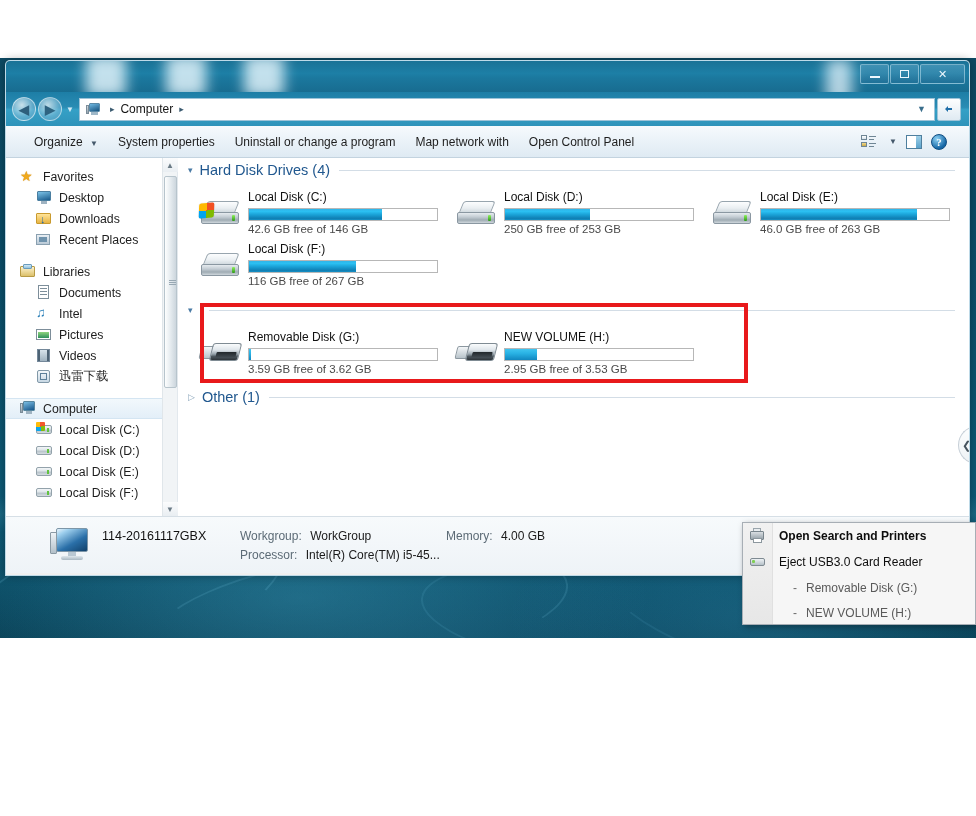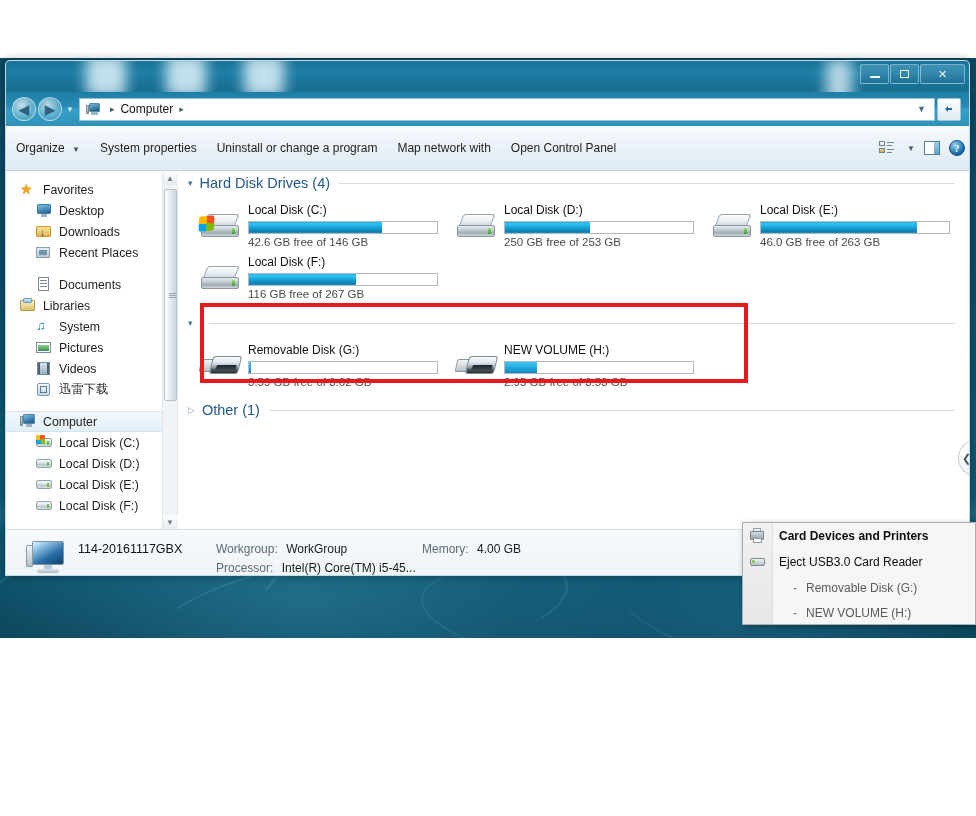--- a/index.html
+++ b/index.html
@@ -111,21 +111,21 @@
     display: flex; align-items: center; padding: 0 5px;
   }
   .searchbox input {
     border: 0; outline: 0; flex: 1; font-size: 12px; color: #6a6a6a;
     font-family: "Liberation Serif", serif; font-style: italic; background: transparent;
   }
   .search-ico { color: #2a6e96; font-size: 13px; }
 
   
   .toolbar {
-    height: 45px; display: flex; align-items: center; padding: 0 0;
+    height: 32px; display: flex; align-items: center; padding: 0 18px;
     background: linear-gradient(180deg, #f6fafd 0%, #eaf2f8 50%, #dfeaf3 100%);
     border-bottom: 1px solid #c3d3df; font-size: 12px; color: #1e1e1e;
   }
   .tb-item { padding: 0 10px; white-space: nowrap; }
   .tb-caret { font-size: 8px; color: #44586a; margin-left: 4px; }
   .tb-right { margin-left: auto; display: flex; align-items: center; gap: 9px; padding-right: 4px; }
   .ico-views { width: 15px; height: 14px; position: relative; }
   .ico-views .q { position: absolute; width: 6px; height: 5px; border: 1px solid #6f8695; }
   .ico-views .q1 { left:0; top:0; background: linear-gradient(180deg,#fff,#d7e3ec); }
   .ico-views .q2 { left:0; top:7px; background: linear-gradient(180deg,#f3d98a,#c9a94a); }
@@ -282,21 +282,21 @@
     position: absolute; right: -11px; top: 268px; width: 22px; height: 38px;
     border: 1px solid #c5ced6; border-right: 0; border-radius: 19px 0 0 19px;
     background: linear-gradient(180deg,#fdfefe,#eef2f5);
     display: flex; align-items: center; justify-content: flex-start;
     color: #47545e; font-size: 11px; padding-left: 3px;
   }
 
   
   .statusbar {
     height: 57px; background: linear-gradient(180deg,#f7fafc 0%, #eef3f7 100%);
-    border-top: 1px solid #d6dfe6; display: flex; align-items: center; padding: 0 2px;
+    border-top: 1px solid #d6dfe6; display: flex; align-items: center; padding: 0 26px;
   }
   .sb-ico { width: 44px; height: 38px; position: relative; flex: none; margin: 0 8px 0 18px; }
   .sb-ico .scr {
     position: absolute; left: 6px; top: 2px; width: 32px; height: 24px; border-radius: 2px;
     background: linear-gradient(150deg,#e9f3fa 0%, #9fd0ee 18%, #2a6fa8 60%, #11416b 100%);
     border: 1px solid #7d96a8;
   }
   .sb-ico .neck { position: absolute; left: 18px; top: 26px; width: 8px; height: 4px; background:#b9c8d3; }
   .sb-ico .foot { position: absolute; left: 11px; top: 30px; width: 22px; height: 4px;
     background: linear-gradient(180deg,#dde6ec,#a9b8c3); border-radius: 2px; }
@@ -441,39 +441,39 @@
         <div class="nav-item child">
           <span class="nav-ico i-rp">
               <i class="a"></i>
               <i class="b"></i>
             </span>
           <span class="nav-lbl">Recent Places</span>
         </div>
 
         <div class="nav-gap"></div>
 
+        <div class="nav-item">
+          <span class="nav-ico i-lib">
+              <i class="l1"></i>
+              <i class="l2"></i>
+            </span>
+          <span class="nav-lbl">Libraries</span>
+        </div>
         <div class="nav-item child">
           <span class="nav-ico i-doc">
             <i class="p"></i>
               <i class="ln" style="top:3px"></i>
               <i class="ln" style="top:6px"></i>
               <i class="ln" style="top:9px"></i>
           </span>
           <span class="nav-lbl">Documents</span>
         </div>
-        <div class="nav-item">
-          <span class="nav-ico i-lib">
-              <i class="l1"></i>
-              <i class="l2"></i>
-            </span>
-          <span class="nav-lbl">Libraries</span>
-        </div>
         <div class="nav-item child">
           <span class="nav-ico i-mus">♫</span>
-          <span class="nav-lbl">System</span>
+          <span class="nav-lbl">Intel</span>
         </div>
         <div class="nav-item child">
           <span class="nav-ico i-pic">
               <i class="f"></i>
               <i class="g"></i>
             </span>
           <span class="nav-lbl">Pictures</span>
         </div>
         <div class="nav-item child">
           <span class="nav-ico i-vid">
@@ -707,21 +707,21 @@
   </div>
 
   <div class="popup">
     <div class="popup-strip"></div>
     <div class="pmi bold">
       <span class="pico">
         <i class="pr-top"></i>
           <i class="pr-body"></i>
           <i class="pr-out"></i>
       </span>
-      <span>Card Devices and Printers</span>
+      <span>Open Search and Printers</span>
     </div>
     <div class="pmi">
       <span class="pico">
         <i class="pu-body"></i>
           <i class="pu-led"></i>
       </span>
       <span>Eject USB3.0 Card Reader</span>
     </div>
     <div class="pmi-sub">
       <span class="dash">-</span>

